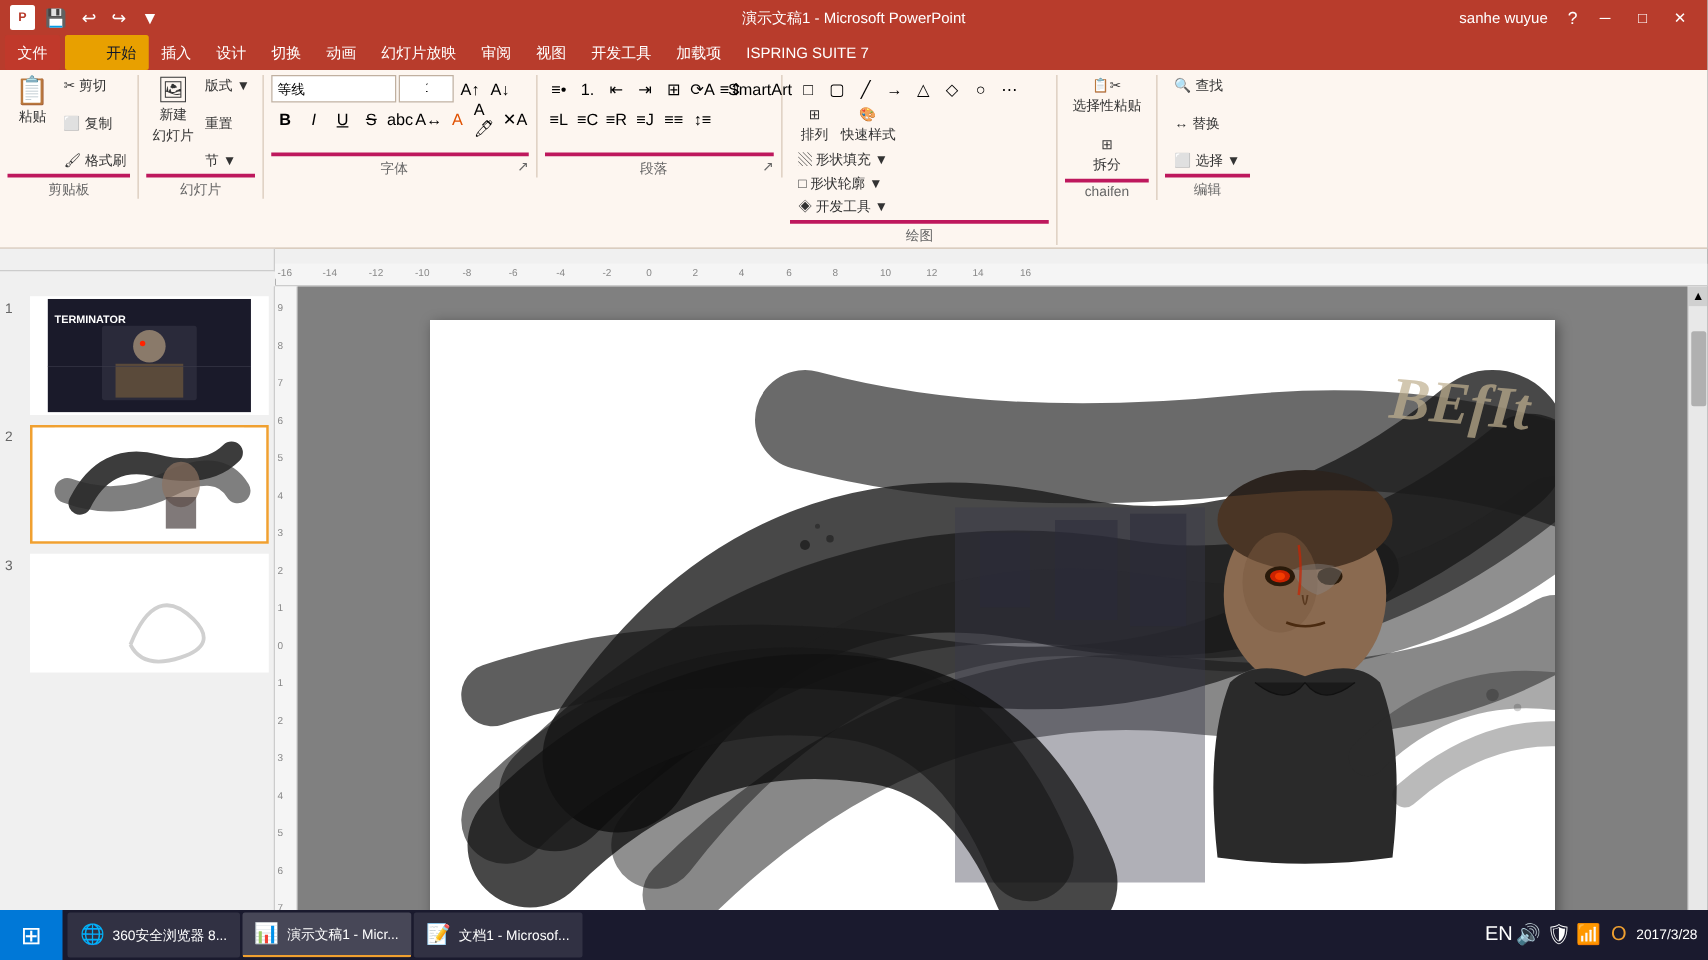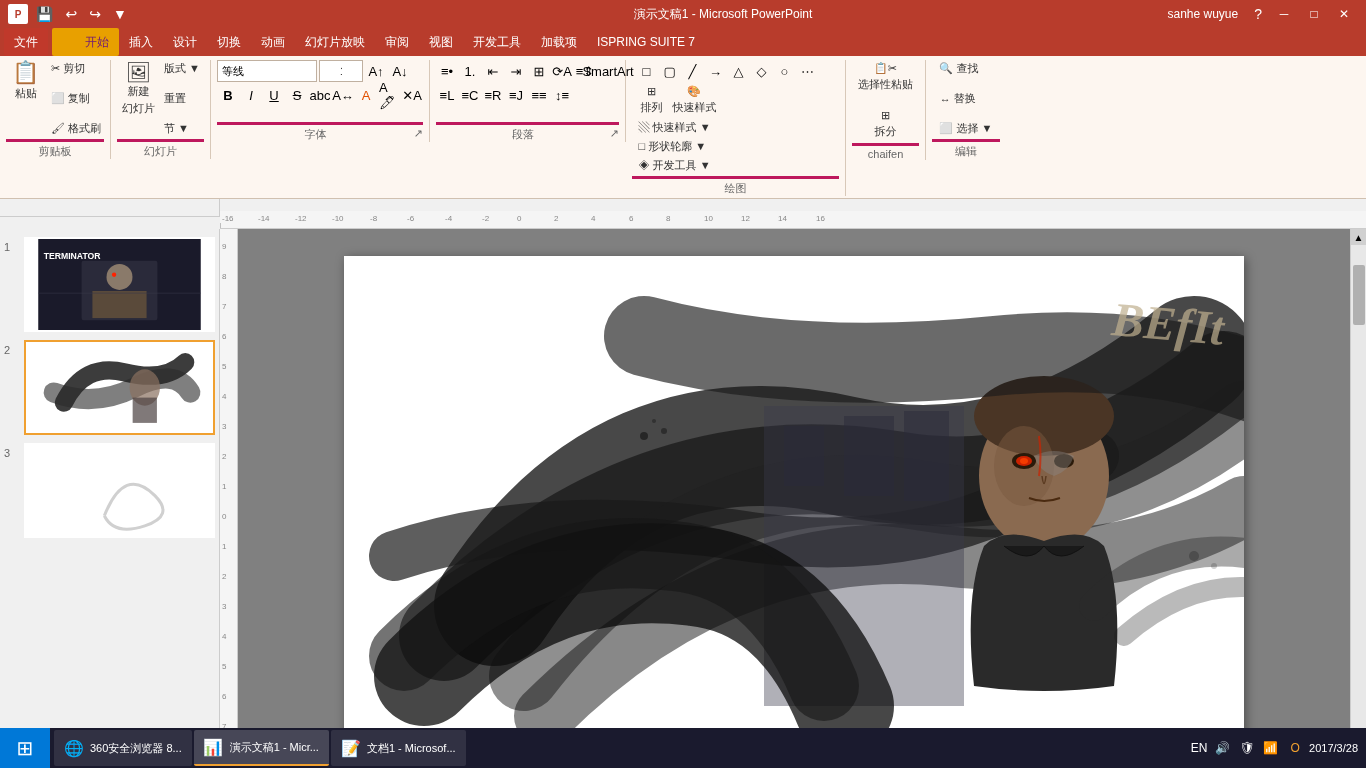--- a/index.html
+++ b/index.html
@@ -9,21 +9,21 @@
     #title-bar {
       height: 28px;
       background: #b83c2c;
       display: flex;
       align-items: center;
       justify-content: space-between;
       padding: 0 8px;
       color: white;
     }
     #title-bar .title-left { display: flex; align-items: center; gap: 4px; }
-    #title-bar .title-center { position: absolute; left: 50%; transform: translateX(-50%); font-size: 12px; color: white; margin-left: 40px; }
+    #title-bar .title-center { position: absolute; left: 50%; transform: translateX(-50%); font-size: 12px; color: white; }
     #title-bar .title-right { display: flex; align-items: center; gap: 8px; margin-left: auto; }
     .ppt-icon { width: 20px; height: 20px; background: white; border-radius: 2px; display: flex; align-items: center; justify-content: center; color: #b83c2c; font-weight: bold; font-size: 10px; }
     .quick-access { display: flex; gap: 4px; align-items: center; }
     .qa-btn { color: white; background: none; border: none; cursor: pointer; font-size: 14px; padding: 2px 4px; }
     .win-controls { display: flex; gap: 2px; }
     .win-btn { width: 28px; height: 20px; background: none; border: none; color: white; cursor: pointer; font-size: 12px; display: flex; align-items: center; justify-content: center; }
 
     
     #menu-bar {
       height: 28px;
@@ -34,21 +34,21 @@
     }
     .menu-item {
       padding: 0 10px;
       color: white;
       cursor: pointer;
       display: flex;
       align-items: center;
       font-size: 12px;
       border-radius: 2px;
     }
-    .menu-item.active { background: #e8a000; color: #701a75; padding-left: 33px; }
+    .menu-item.active { background: #e8a000; color: #0f172a; padding-left: 33px; }
     .menu-item.file { background: #c0392b; border-radius: 2px; margin-right: 4px; }
 
     
     #ribbon {
       background: #fdf6f0;
       border-bottom: 1px solid #d0c0b0;
       padding: 4px 0 2px 0;
       display: flex;
       align-items: flex-start;
       min-height: 90px;
@@ -234,21 +234,21 @@
       cursor: pointer;
       border-radius: 2px;
       color: white;
       font-size: 11px;
       background: rgba(255,255,255,0.1);
       max-width: 200px;
     }
     .taskbar-item.active { background: rgba(255,255,255,0.2); border-bottom: 2px solid #f0a030; }
     .taskbar-item .tb-icon { width: 20px; height: 20px; display: flex; align-items: center; justify-content: center; font-size: 16px; }
     .taskbar-right { display: flex; align-items: center; gap: 4px; padding: 0 8px; color: white; font-size: 11px; }
-    .sys-icon { width: 20px; height: 20px; display: flex; align-items: center; justify-content: center; cursor: pointer; font-size: 12px; }
+    .sys-icon { width: 20px; height: 20px; display: flex; align-items: center; justify-content: center; cursor: pointer; font-size: 16px; }
 
     .help-icon { color: white; font-size: 14px; cursor: pointer; }
   </style>
 </head>
 <body>
 
 <div id="title-bar">
   <div class="title-left">
     <div class="ppt-icon">P</div>
     <div class="quick-access">
@@ -379,21 +379,21 @@
         <div class="rbn-btn-large" style="font-size:11px; min-width:32px;">
           <div>⊞</div>
           <span>排列</span>
         </div>
         <div class="rbn-btn-large" style="font-size:11px; min-width:32px;">
           <div>🎨</div>
           <span>快速样式</span>
         </div>
       </div>
       <div style="display:flex; gap:2px; flex-direction:column;">
-        <div class="rbn-btn-small">▧ 快速样式 ▼</div>
+        <div class="rbn-btn-small">▧ 形状填充 ▼</div>
         <div class="rbn-btn-small">□ 形状轮廓 ▼</div>
         <div class="rbn-btn-small">◈ 开发工具 ▼</div>
       </div>
     </div>
     <div class="ribbon-group-label">绘图</div>
   </div>
 
   <div class="ribbon-group" style="min-width:80px;">
     <div class="ribbon-group-content">
       <div class="ribbon-col">

